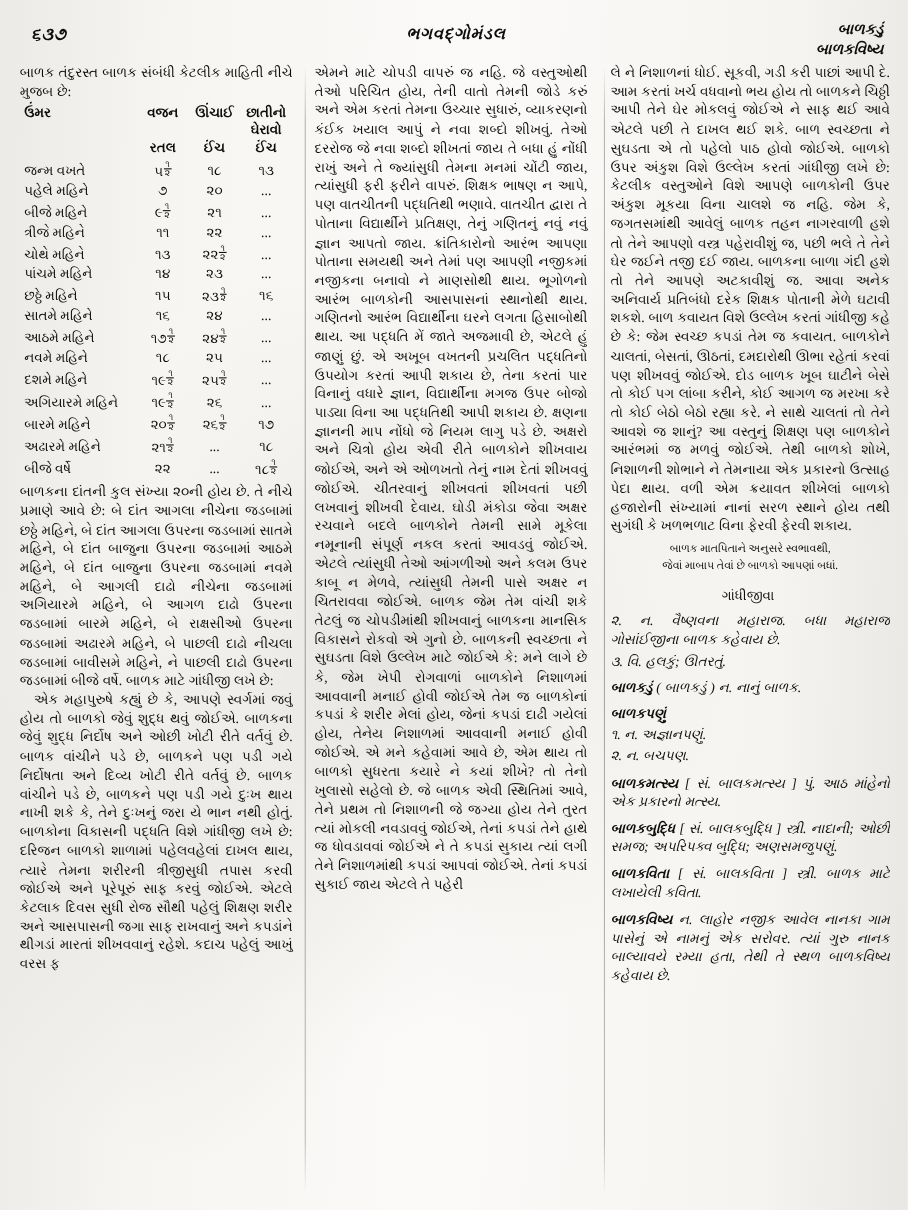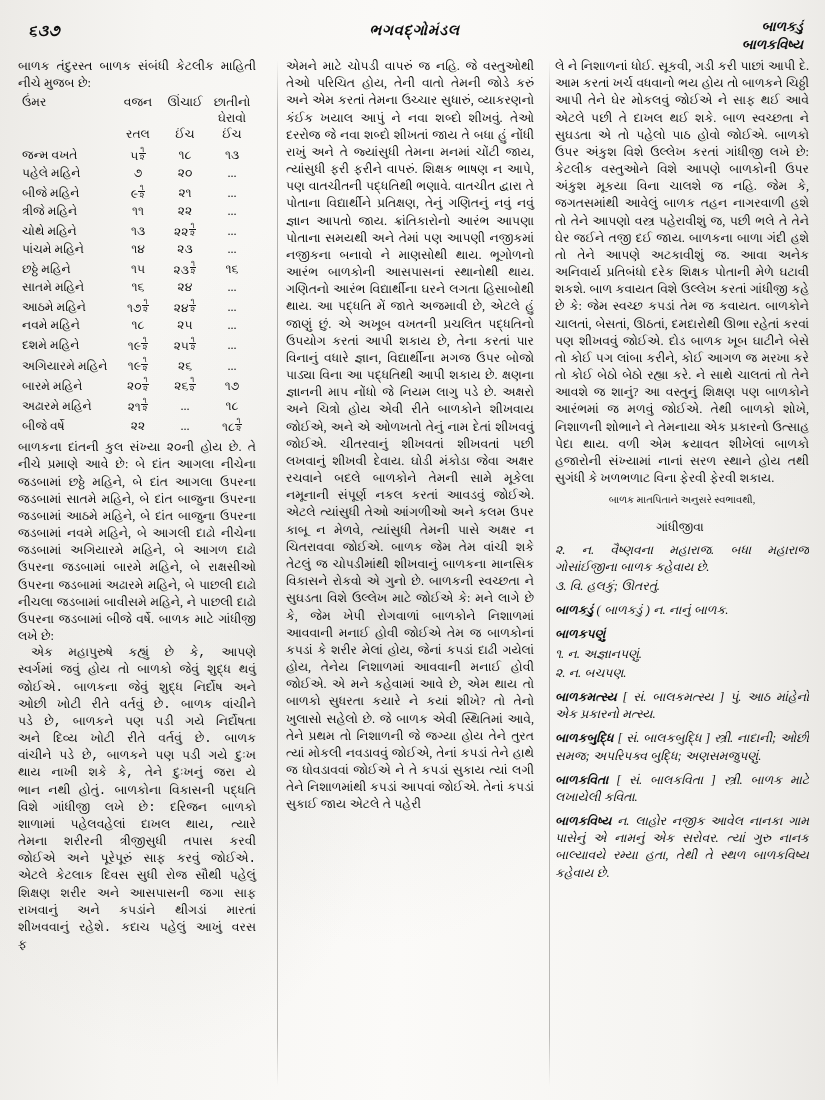--- a/index.html
+++ b/index.html
@@ -36,47 +36,47 @@
   }
   .runhead {
     position:absolute; right:8px; top:6px;
     text-align:right; line-height:1.35;
     font-size:13.5px; font-weight:700;
   }
 
   
   .cols { position:relative; display:flex; height:1032px; }
   .col { position:relative; overflow:hidden; }
-  .col-l { width:258px; padding-right:20px; }
+  .col-l { width:258px; padding-right:10px; }
   .col-m { width:268px; padding:0 10px; }
   .col-r { width:265px; padding-left:11px; }
   .rule {
     position:absolute; top:2px; bottom:4px; width:1px;
     background: linear-gradient(180deg, rgba(90,88,84,0) 0%, rgba(90,88,84,.42) 5%, rgba(90,88,84,.5) 50%, rgba(90,88,84,.38) 95%, rgba(90,88,84,0) 100%);
   }
   .rule-1 { left:259px; }
   .rule-2 { left:531px; }
 
   p, .ln {
     margin:0; font-size:12.4px; line-height:1.385;
     text-align:justify; text-justify:inter-word;
     word-spacing:.3px;
   }
   .just { text-align:justify; }
   .lead { }
-  .indent { text-indent: 13px; font-family: Liberation Mono, monospace; }
+  .indent { text-indent: 13px; }
 
   
   .tbl { width:100%; border-collapse:collapse; margin:2px 0 3px 0; }
   .tbl td, .tbl th {
     font-size:12.3px; font-weight:400; padding:1.0px 0;
     text-align:center; vertical-align:bottom; line-height:1.28;
   }
   .tbl .lab { text-align:left; padding-left:4px; white-space:nowrap; }
-  .tbl thead th { font-weight:400; }
+  .tbl thead th { font-weight:700; }
   .th1 { padding-bottom:0 !important; }
   .th2 { padding-top:0 !important; padding-bottom:2px !important; }
   .c-w { width:48px; }
   .c-h { width:46px; }
   .c-c { width:48px; }
   .fr {
     display:inline-block; font-size:8.4px; line-height:.9;
     vertical-align:-1px; text-align:center; margin-left:.5px;
   }
   .fr b { display:block; font-weight:400; border-bottom:1px solid #111; padding:0 1px; }
@@ -229,20 +229,21 @@
 
     <div class="col col-m">
       <p class="just">એમને માટે ચોપડી વાપરું જ નહિ. જે વસ્તુઓથી તેઓ પરિચિત હોય, તેની વાતો તેમની જોડે કરું અને એમ કરતાં તેમના ઉચ્ચાર સુધારું, વ્યાકરણનો કંઈક ખયાલ આપું ને નવા શબ્દો શીખવું. તેઓ દરરોજ જે નવા શબ્દો શીખતાં જાય તે બધા હું નોંધી રાખું અને તે જ્યાંસુધી તેમના મનમાં ચોંટી જાય, ત્યાંસુધી ફરી ફરીને વાપરું. શિક્ષક ભાષણ ન આપે, પણ વાતચીતની પદ્ધતિથી ભણાવે. વાતચીત દ્વારા તે પોતાના વિદ્યાર્થીને પ્રતિક્ષણ, તેનું ગણિતનું નવું નવું જ્ઞાન આપતો જાય. ક્રાંતિકારોનો આરંભ આપણા પોતાના સમયથી અને તેમાં પણ આપણી નજીકમાં નજીકના બનાવો ને માણસોથી થાય. ભૂગોળનો આરંભ બાળકોની આસપાસનાં સ્થાનોથી થાય. ગણિતનો આરંભ વિદ્યાર્થીના ઘરને લગતા હિસાબોથી થાય. આ પદ્ધતિ મેં જાતે અજમાવી છે, એટલે હું જાણું છું. એ અખૂબ વખતની પ્રચલિત પદ્ધતિનો ઉપયોગ કરતાં આપી શકાય છે, તેના કરતાં પાર વિનાનું વધારે જ્ઞાન, વિદ્યાર્થીના મગજ ઉપર બોજો પાડ્યા વિના આ પદ્ધતિથી આપી શકાય છે. ક્ષણના જ્ઞાનની માપ નોંધો જે નિયમ લાગુ પડે છે. અક્ષરો અને ચિત્રો હોય એવી રીતે બાળકોને શીખવાય જોઈએ, અને એ ઓળખતો તેનું નામ દેતાં શીખવવું જોઈએ. ચીતરવાનું શીખવતાં શીખવતાં પછી લખવાનું શીખવી દેવાય. ઘોડી મંકોડા જેવા અક્ષર રચવાને બદલે બાળકોને તેમની સામે મૂકેલા નમૂનાની સંપૂર્ણ નકલ કરતાં આવડવું જોઈએ. એટલે ત્યાંસુધી તેઓ આંગળીઓ અને કલમ ઉપર કાબૂ ન મેળવે, ત્યાંસુધી તેમની પાસે અક્ષર ન ચિતરાવવા જોઈએ. બાળક જેમ તેમ વાંચી શકે તેટલું જ ચોપડીમાંથી શીખવાનું બાળકના માનસિક વિકાસને રોકવો એ ગુનો છે. બાળકની સ્વચ્છતા ને સુઘડતા વિશે ઉલ્લેખ માટે જોઈએ કે: મને લાગે છે કે, જેમ ખેપી રોગવાળાં બાળકોને નિશાળમાં આવવાની મનાઈ હોવી જોઈએ તેમ જ બાળકોનાં કપડાં કે શરીર મેલાં હોય, જેનાં કપડાં દાઢી ગયેલાં હોય, તેનેય નિશાળમાં આવવાની મનાઈ હોવી જોઈએ. એ મને કહેવામાં આવે છે, એમ થાય તો બાળકો સુધરતા કયારે ને કયાં શીખે? તો તેનો ખુલાસો સહેલો છે. જે બાળક એવી સ્થિતિમાં આવે, તેને પ્રથમ તો નિશાળની જે જગ્યા હોય તેને તુરત ત્યાં મોકલી નવડાવવું જોઈએ, તેનાં કપડાં તેને હાથે જ ધોવડાવવાં જોઈએ ને તે કપડાં સુકાય ત્યાં લગી તેને નિશાળમાંથી કપડાં આપવાં જોઈએ. તેનાં કપડાં સુકાઈ જાય એટલે તે પહેરી</p>
     </div>
 
     <div class="col col-r">
       <p class="just">લે ને નિશાળનાં ધોઈ. સૂકવી, ગડી કરી પાછાં આપી દે. આમ કરતાં ખર્ચ વધવાનો ભય હોય તો બાળકને ચિઠ્ઠી આપી તેને ઘેર મોકલવું જોઈએ ને સાફ થઈ આવે એટલે પછી તે દાખલ થઈ શકે. બાળ સ્વચ્છતા ને સુઘડતા એ તો પહેલો પાઠ હોવો જોઈએ. બાળકો ઉપર અંકુશ વિશે ઉલ્લેખ કરતાં ગાંધીજી લખે છે: કેટલીક વસ્તુઓને વિશે આપણે બાળકોની ઉપર અંકુશ મૂકયા વિના ચાલશે જ નહિ. જેમ કે, જગતસમાંથી આવેલું બાળક તહન નાગરવાળી હશે તો તેને આપણો વસ્ત્ર પહેરાવીશું જ, પછી ભલે તે તેને ઘેર જઈને તજી દઈ જાય. બાળકના બાળા ગંદી હશે તો તેને આપણે અટકાવીશું જ. આવા અનેક અનિવાર્ય પ્રતિબંધો દરેક શિક્ષક પોતાની મેળે ઘટાવી શકશે. બાળ કવાયત વિશે ઉલ્લેખ કરતાં ગાંધીજી કહે છે કે: જેમ સ્વચ્છ કપડાં તેમ જ કવાયત. બાળકોને ચાલતાં, બેસતાં, ઊઠતાં, દમદારોથી ઊભા રહેતાં કરવાં પણ શીખવવું જોઈએ. દોડ બાળક ખૂબ ઘાટીને બેસે તો કોઈ પગ લાંબા કરીને, કોઈ આગળ જ મરખા કરે તો કોઈ બેઠો બેઠો રહ્યા કરે. ને સાથે ચાલતાં તો તેને આવશે જ શાનું? આ વસ્તુનું શિક્ષણ પણ બાળકોને આરંભમાં જ મળવું જોઈએ. તેથી બાળકો શોખે, નિશાળની શોભાને ને તેમનાયા એક પ્રકારનો ઉત્સાહ પેદા થાય. વળી એમ ક્રયાવત શીખેલાં બાળકો હજારોની સંખ્યામાં નાનાં સરળ સ્થાને હોય તથી સુગંધી કે ખળભળાટ વિના ફેરવી ફેરવી શકાય.</p>
 
       <div class="verse">
         <div>બાળક માતપિતાને અનુસરે સ્વભાવથી,</div>
+        <div>જેવાં માબાપ તેવાં છે બાળકો આપણાં બધાં.</div>
       </div>
       <div class="attrib">ગાંધીજીવા</div>
 
       <div id="entries">
           <div class="entry">
             <p class="just sense">૨. ન. વૈષ્ણવના મહારાજ. બધા મહારાજ ગોસાંઈજીના બાળક કહેવાય છે.</p>
             <p class="just sense">૩. વિ. હલકું; ઊતરતું.</p>
           </div>
           <div class="entry">
             <p class="just"><span class="hw">બાળકડું </span>( બાળકડું ) ન. નાનું બાળક.</p>

